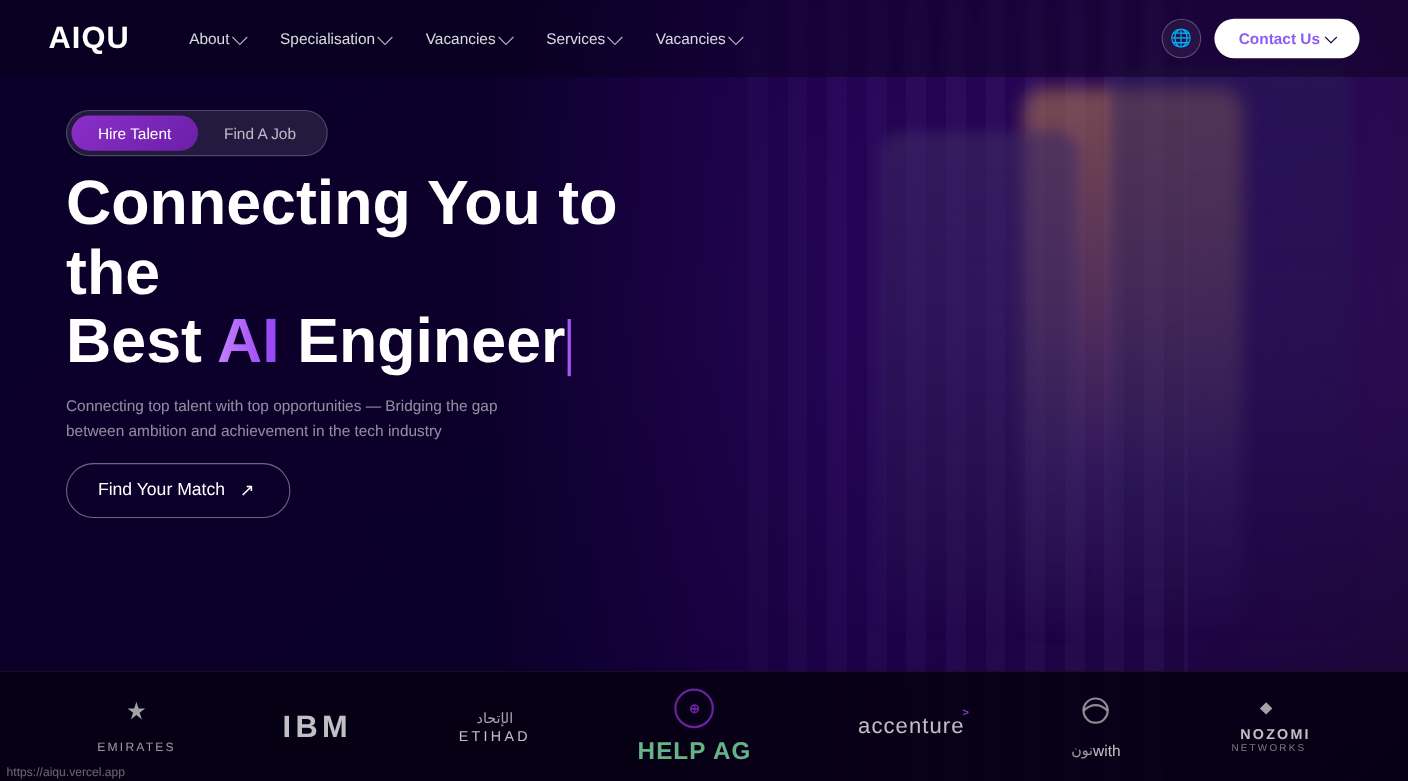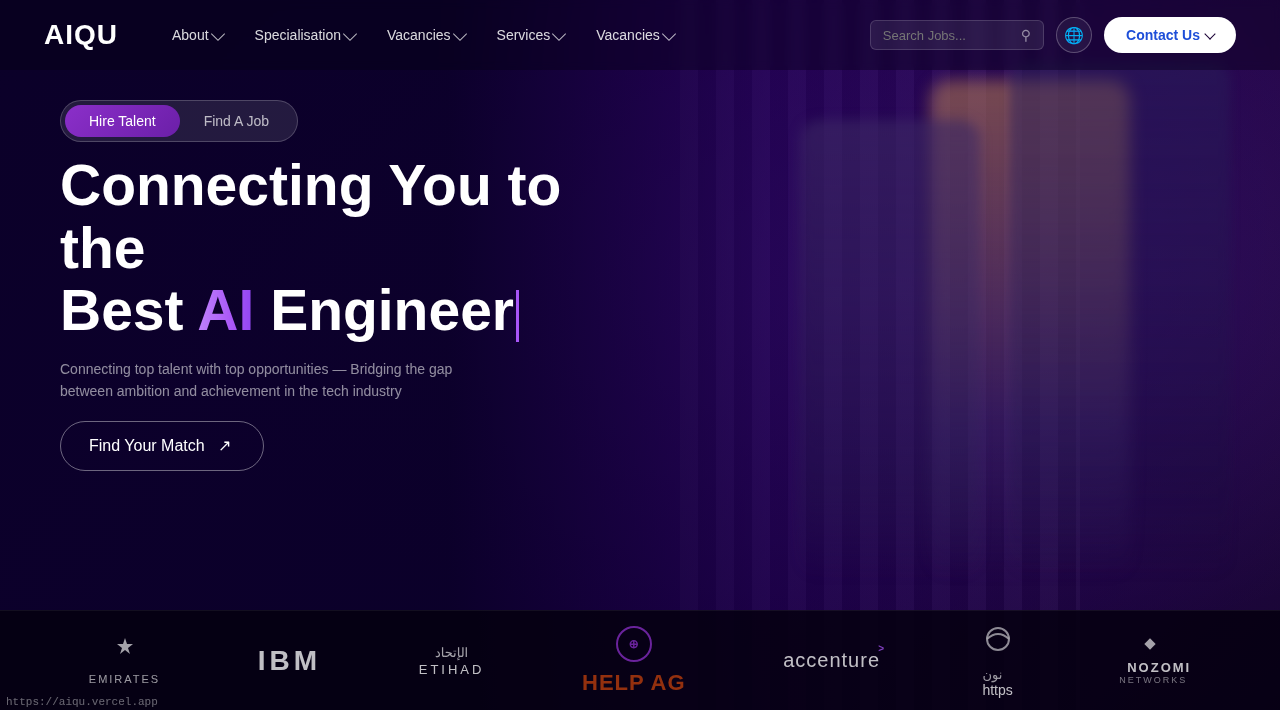--- a/index.html
+++ b/index.html
@@ -140,21 +140,21 @@
       display: flex;
       align-items: center;
       justify-content: center;
       cursor: pointer;
       color: white;
       font-size: 16px;
     }
 
     .contact-btn {
       background: white;
-      color: #1d4ed8;
+      color: #8b5cf6;
       border: none;
       border-radius: 24px;
       padding: 10px 22px;
       font-size: 14px;
       font-weight: 600;
       cursor: pointer;
       display: flex;
       align-items: center;
       gap: 6px;
       text-align: center;
@@ -341,21 +341,21 @@
       align-items: center;
       justify-content: center;
       color: #8b2fc9;
       font-size: 12px;
       font-weight: 700;
     }
 
     .helpag-text {
       font-size: 22px;
       font-weight: 700;
-      color: #c2410c;
+      color: #86efac;
       letter-spacing: 1px;
     }
 
     .accenture-text {
       font-size: 20px;
       color: white;
       letter-spacing: 1px;
       position: relative;
       margin-top: 44px;
     }
@@ -401,21 +401,20 @@
 
     
     .status-bar {
       position: absolute;
       bottom: 0;
       left: 0;
       font-size: 11px;
       color: rgba(255,255,255,0.4);
       padding: 2px 6px;
       z-index: 20;
-      font-family: Liberation Mono, monospace;
     }
 
     
     .person-area {
       position: absolute;
       right: 0;
       top: 60px;
       width: 700px;
       height: 580px;
       z-index: 2;
@@ -488,24 +487,20 @@
       <span>Services</span>
       <span class="chevron"></span>
     </a>
     <a class="nav-link">
       <span>Vacancies</span>
       <span class="chevron"></span>
     </a>
   </div>
 
   <div class="nav-right">
-    <div class="search-bar">
-      <input class="search-input" type="text" placeholder="Search Jobs..." style="">
-      <span class="search-icon">⚲</span>
-    </div>
     <div class="globe-btn">🌐</div>
     <button class="contact-btn">
       <span>Contact Us</span>
       <span class="chev-dark"></span>
     </button>
   </div>
 </nav>
 
 <div class="hero-content">
 
@@ -567,23 +562,23 @@
     </div>
   </div>
 
   <div class="logo-item noon-container">
     <div style="font-size:26px; opacity:0.85;">
       <svg width="40" height="30" viewBox="0 0 40 30">
         <circle cx="20" cy="15" r="11" fill="none" stroke="white" stroke-width="2" opacity="0.85"></circle>
         <path d="M9 15 Q20 5 31 15" fill="none" stroke="white" stroke-width="2" opacity="0.85"></path>
       </svg>
     </div>
-    <div style="display:flex; flex-direction:column; align-items:flex-start;">
+    <div style="display:flex; flex-direction:row; align-items:flex-start;">
       <div class="noon-text-ar" style="font-size:13px; opacity:0.8;">نون</div>
-      <div class="noon-text-en">https</div>
+      <div class="noon-text-en">with</div>
     </div>
   </div>
 
   <div class="logo-item nozomi-container">
     <div style="display:flex; align-items:center; gap:4px; margin-right:6px;">
       <svg width="16" height="16" viewBox="0 0 16 16">
         <rect x="4" y="4" width="8" height="8" fill="white" opacity="0.85" transform="rotate(45 8 8)"></rect>
       </svg>
     </div>
     <div>

